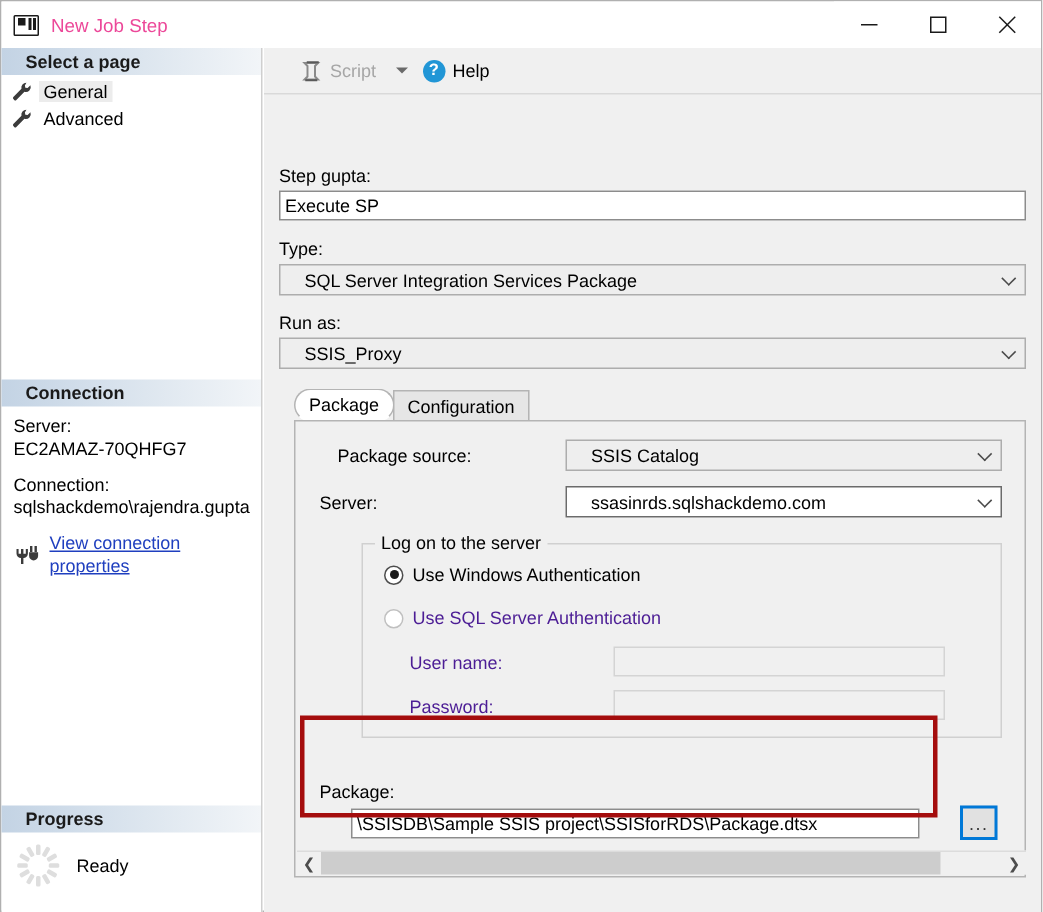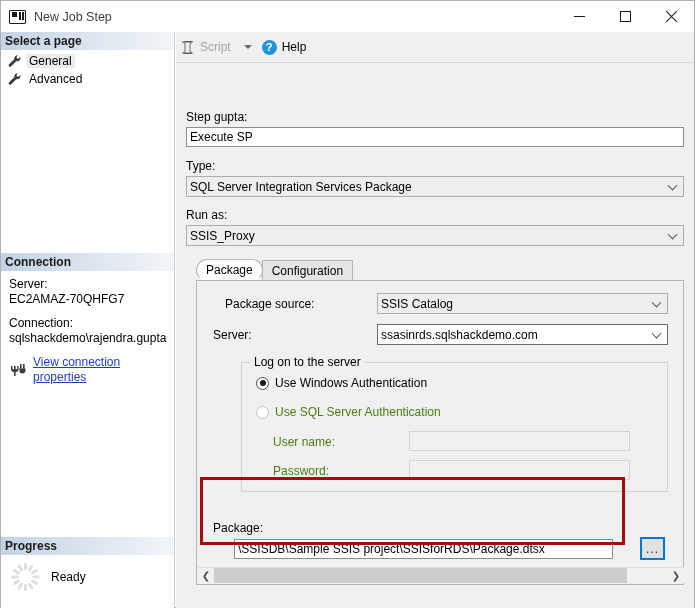--- a/index.html
+++ b/index.html
@@ -39,21 +39,21 @@
     content: ""; position: absolute;
     left: 1.5px; top: 1.5px; width: 5px; height: 5px;
     background: #1a1a1a;
   }
   .win-icon::after {
     content: ""; position: absolute;
     left: 9px; top: 1.5px; width: 2px; height: 8px;
     background: #1a1a1a;
     box-shadow: 3px 0 0 #1a1a1a;
   }
-  .win-title { font-size: 12.5px; color: #404040; }
+  .win-title { font-size: 12.5px; color: #ec4899; }
   .win-buttons { margin-left: auto; display: flex; height: 31px; }
   .win-btn {
     width: 46px; height: 31px;
     display: flex; align-items: center; justify-content: center;
     font-size: 13px; color: #1a1a1a;
     background: #ffffff;
   }
   .glyph-min { display:block; width: 11px; height: 1px; background:#1a1a1a; }
   .glyph-max { display:block; width: 11px; height: 11px; border: 1px solid #1a1a1a; }
   .glyph-close { position: relative; display:block; width: 13px; height: 13px; }
@@ -66,21 +66,21 @@
 
   
   .leftpane {
     position: absolute; left: 0; top: 31px;
     width: 174px; height: 576px;
     background: #ffffff;
     border-right: 1px solid #cfcfcf;
   }
   .pane-header {
     height: 18px;
-    padding-left: 4px;
+    padding-left: 16px;
     font-weight: bold;
     font-size: 12px;
     color: #1a1a1a;
     display: flex; align-items: center;
     background: linear-gradient(to right, #c3d3e4 0%, #dde6ef 55%, #f2f5f8 100%);
   }
   .page-list { padding-top: 2px; }
   .page-item {
     display: flex; align-items: center;
     height: 18px; padding-left: 6px;
@@ -113,21 +113,21 @@
   .progress-text { font-size: 12px; }
 
   
   .rightpane {
     position: absolute; left: 175px; top: 31px;
     width: 518px; height: 576px;
     background: #f0f0f0;
   }
   .toolbar {
     height: 31px; background: #f0f0f0;
-    display: flex; align-items: center; padding-left: 4px;
+    display: flex; align-items: center; padding-left: 24px;
     border-bottom: 1px solid #d9d9d9;
   }
   .tb-item { display: flex; align-items: center; margin-right: 6px; font-size: 12px; }
   .script-icon { width: 16px; height: 15px; margin-right: 4px; position: relative; }
   .tb-disabled { color: #a6a6a6; }
   .caret-down {
     width: 0; height: 0; margin-left: 7px; margin-right: 10px;
     border-left: 4.5px solid transparent;
     border-right: 4.5px solid transparent;
     border-top: 4.5px solid #6a6a6a;
@@ -148,21 +148,21 @@
     border: 1px solid #8c8c8c;
     font-size: 12px; color: #000;
     display: flex; align-items: center;
     padding: 0 3px;
   }
   .combo {
     height: 21px; background: #eeeeee;
     border: 1px solid #adadad;
     font-size: 12px;
     display: flex; align-items: center;
-    padding: 0 3px;
+    padding: 0 16px;
     position: relative;
   }
   .combo.white { background: #ffffff; border-color: #6b6b6b; }
   .combo .chev {
     position: absolute; right: 7px; top: 50%;
     width: 7px; height: 7px;
     border-right: 1.3px solid #4a4a4a;
     border-bottom: 1.3px solid #4a4a4a;
     transform: translateY(-70%) rotate(45deg);
   }
@@ -197,21 +197,21 @@
   .radio {
     width: 13px; height: 13px; border-radius: 50%;
     border: 1px solid #4d4d4d; background: #fff;
     margin-right: 6px; position: relative; flex: none;
   }
   .radio.checked::after {
     content: ""; position: absolute; left: 2.5px; top: 2.5px;
     width: 6px; height: 6px; border-radius: 50%; background: #1a1a1a;
   }
   .radio.disabled { border-color: #c0c0c0; }
-  .dim { color: #4d7c0f; }
+  .dim { color: #4c1d95; }
   .input-disabled {
     background: #f0f0f0; border: 1px solid #d4d4d4; height: 20px;
   }
 
   .redbox {
     position: absolute;
     border: 3px solid #a40d0d;
     pointer-events: none;
   }
 

